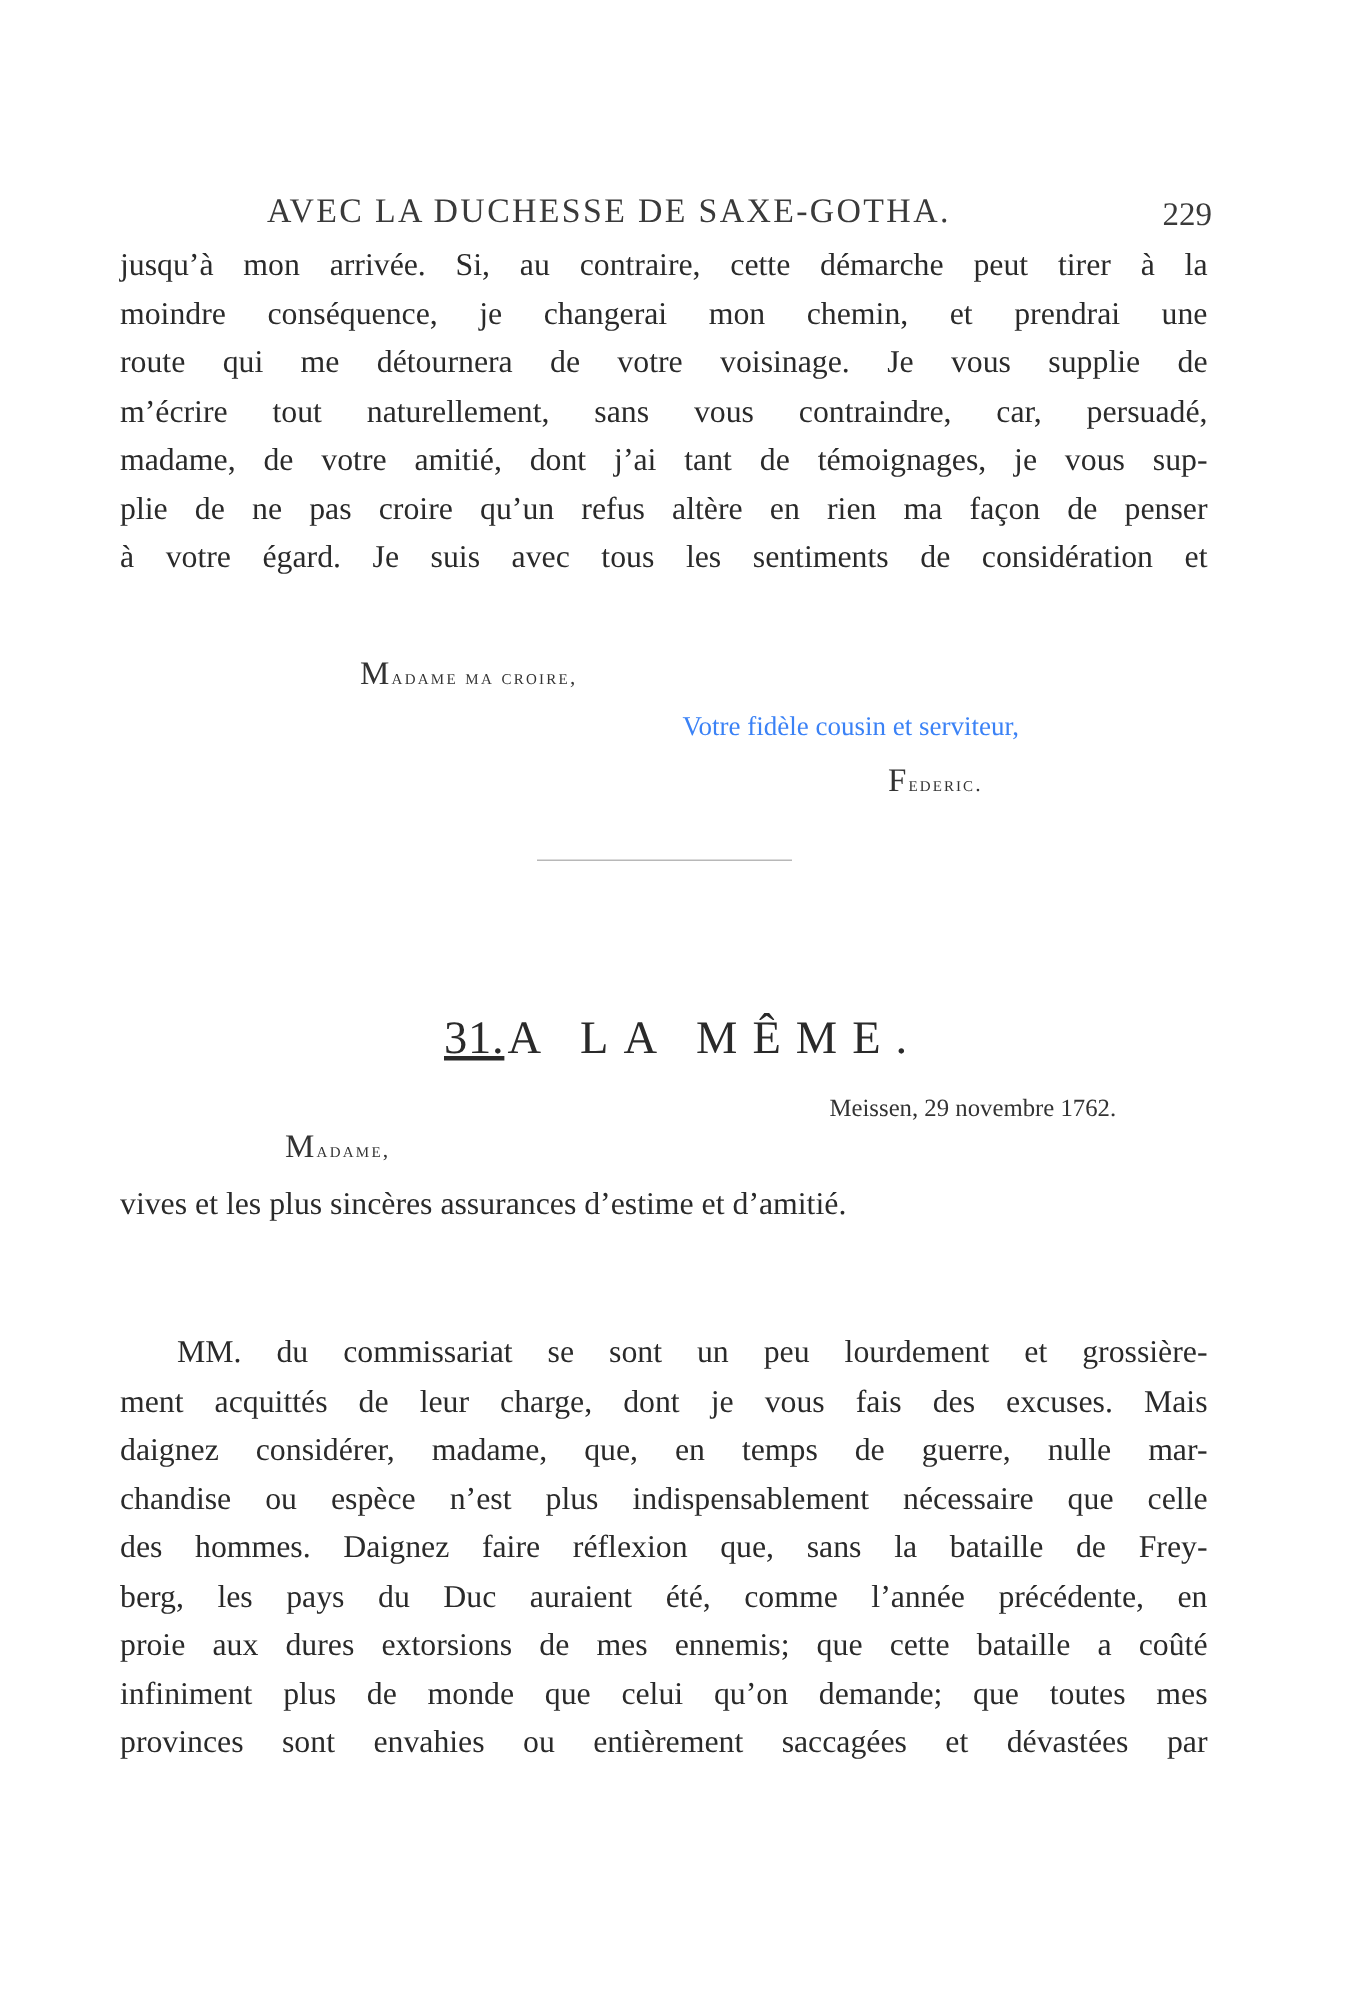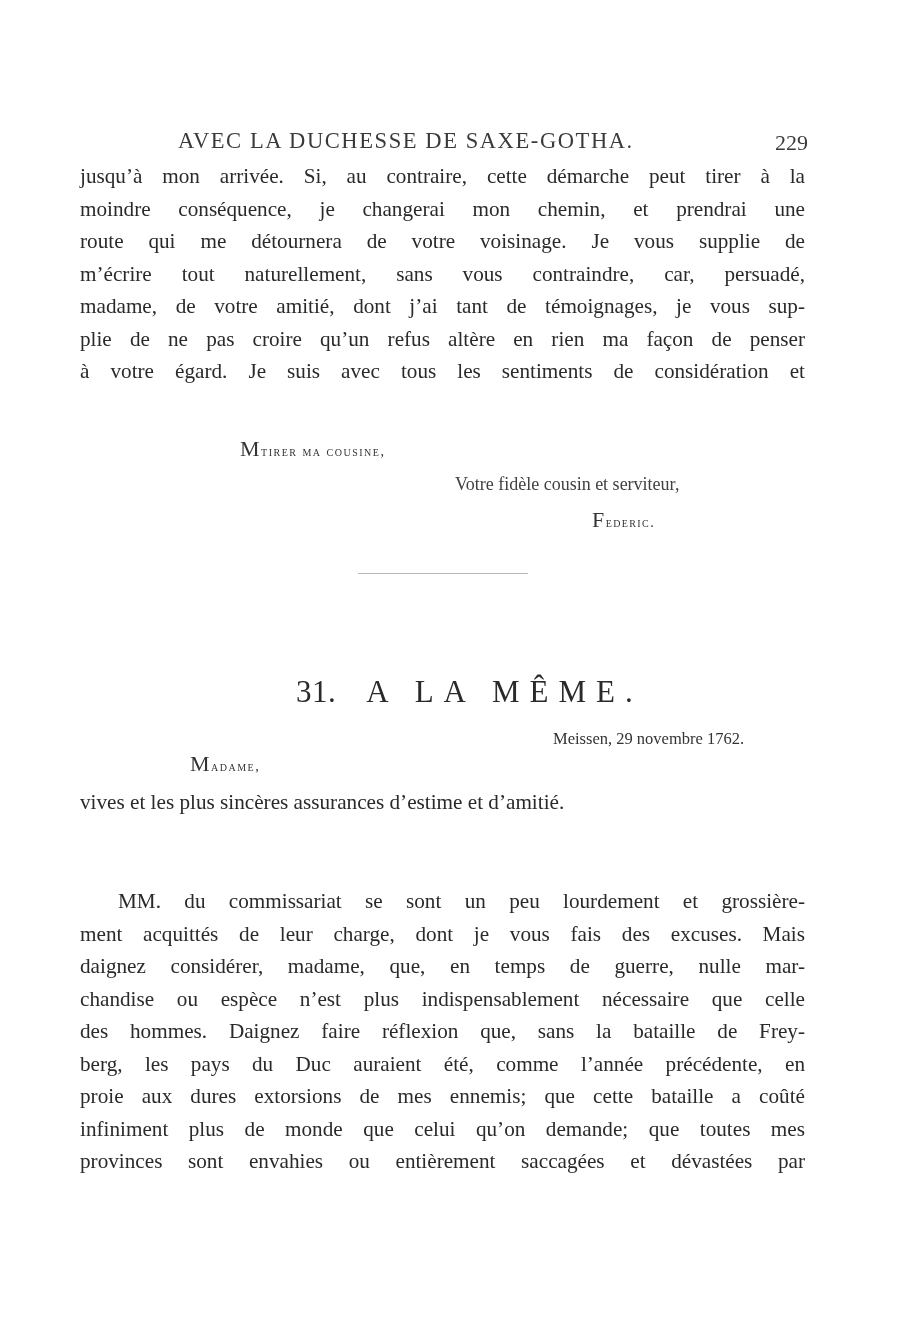--- a/index.html
+++ b/index.html
@@ -73,21 +73,21 @@
       letter-spacing: 1.5px;
       color: #333;
     }
     .salutation-close .big { font-size: 22px; }
     .salutation-close .sc { font-size: 14px; }
     .signoff {
       position: absolute;
       left: 455px;
       top: 474px;
       font-size: 18px;
-      color: #404040;
+      color: #3b82f6;
     }
     .signature {
       position: absolute;
       left: 592px;
       top: 507px;
       font-size: 18px;
       letter-spacing: 1.4px;
       color: #333;
     }
     .signature .big { font-size: 22px; }
@@ -102,21 +102,22 @@
     }
     .letter-title {
       position: absolute;
       left: 296px;
       top: 674px;
       font-size: 31px;
       color: #2a2a2a;
     }
     .letter-title .num {
       letter-spacing: 0.5px;
-      margin-right: 30px;
+      margin-right: 2px;
+      text-decoration: underline;
     }
     .letter-title .heading {
       letter-spacing: 10px;
     }
     .dateline {
       position: absolute;
       left: 553px;
       top: 729px;
       font-size: 16.5px;
       color: #333;
@@ -149,21 +150,21 @@
   <span class="line">jusqu’à mon arrivée. Si, au contraire, cette démarche peut tirer à la</span>
   <span class="line">moindre conséquence, je changerai mon chemin, et prendrai une</span>
   <span class="line">route qui me détournera de votre voisinage. Je vous supplie de</span>
   <span class="line">m’écrire tout naturellement, sans vous contraindre, car, persuadé,</span>
   <span class="line">madame, de votre amitié, dont j’ai tant de témoignages, je vous sup-</span>
   <span class="line">plie de ne pas croire qu’un refus altère en rien ma façon de penser</span>
   <span class="line">à votre égard. Je suis avec tous les sentiments de considération et</span>
 </div>
 
 <div class="salutation-close smallcaps">
-  <span class="big">M</span><span class="sc">tirer ma cousine,</span>
+  <span class="big">M</span><span class="sc">adame ma croire,</span>
 </div>
 
 <div class="signoff">Votre fidèle cousin et serviteur,</div>
 
 <div class="signature smallcaps">
   <span class="big">F</span><span class="sc">ederic.</span>
 </div>
 
 <div class="separator"></div>
 

